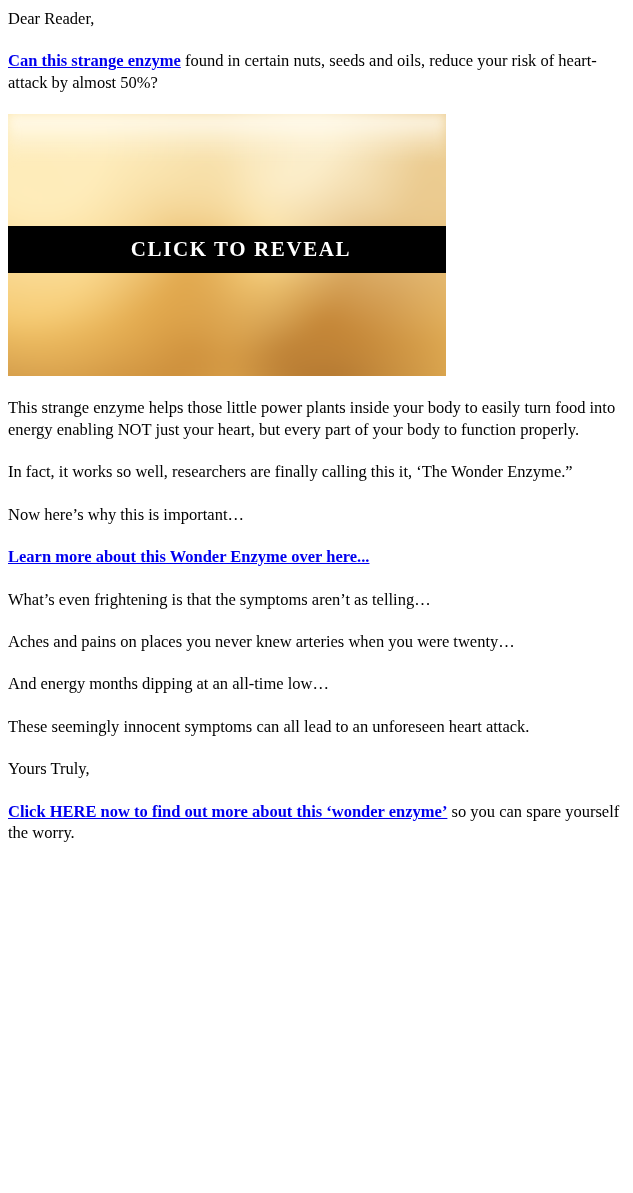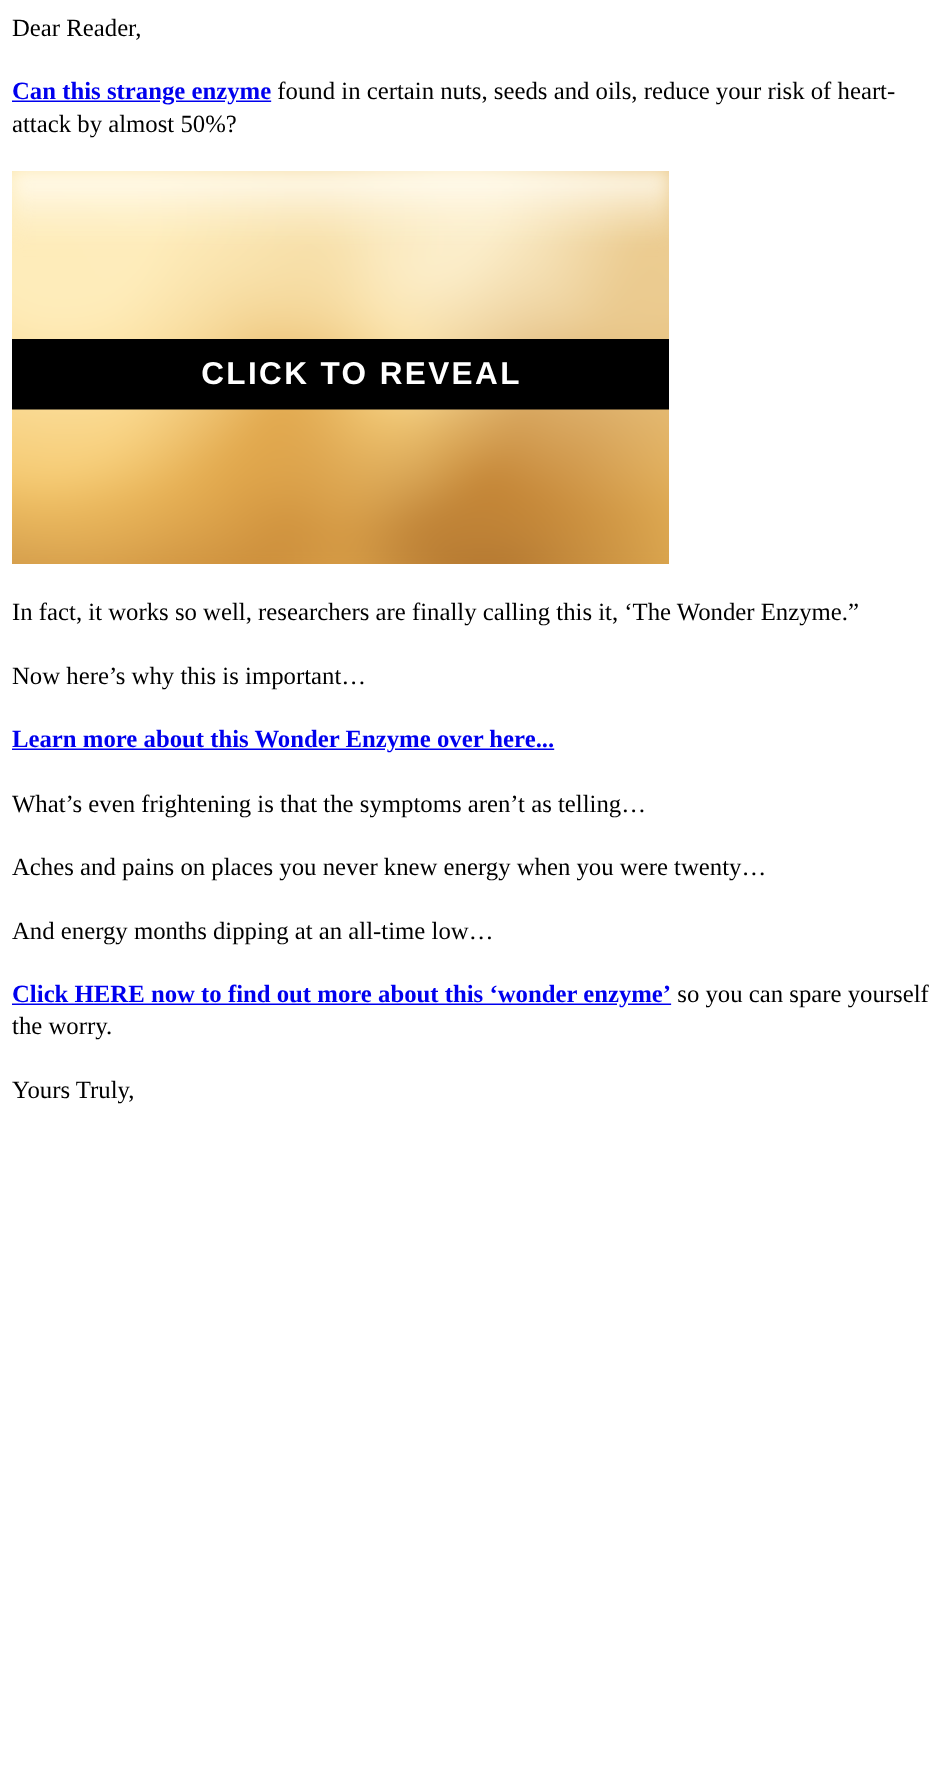--- a/index.html
+++ b/index.html
@@ -77,21 +77,21 @@
     right: 0;
     top: 112px;
     height: 47px;
     background: #000000;
     display: flex;
     align-items: center;
     justify-content: center;
   }
   .reveal-text {
     color: #ffffff;
-    font-family: Liberation Sans, sans-serif;
+    font-family: Liberation Serif, serif;
     font-size: 21px;
     font-weight: bold;
     letter-spacing: 1.6px;
     margin-left: 28px;
   }
   .bottom-fill {
     height: 40px;
   }
 </style>
 </head>
@@ -105,34 +105,36 @@
 
 
   <div class="image-block">
     <div class="img-bg"></div>
     <div class="img-top-haze"></div>
     <div class="reveal-bar">
       <span class="reveal-text">CLICK TO REVEAL</span>
     </div>
   </div>
 
+  <p class="para">This strange enzyme helps those little power plants inside your body to easily turn food into energy enabling NOT just your heart, but every part of your body to function properly.</p>
 
   <p class="para">In fact, it works so well, researchers are finally calling this it, ‘The Wonder Enzyme.”</p>
 
   <p class="para">Now here’s why this is important…</p>
 
   <p class="para"><a class="link" href="#">Learn more about this Wonder Enzyme over here...</a></p>
 
 
   <p class="para">What’s even frightening is that the symptoms aren’t as telling…</p>
 
 
-  <p class="para">Aches and pains on places you never knew energy when you were twenty…</p>
+  <p class="para">Aches and pains on places you never knew arteries when you were twenty…</p>
 
   <p class="para">And energy months dipping at an all-time low…</p>
 
+  <p class="para">These seemingly innocent symptoms can all lead to an unforeseen heart attack.</p>
+
+  <p class="para">Yours Truly,</p>
 
   <p class="para"><a class="link" href="#">Click HERE now to find out more about this ‘wonder enzyme’</a><span> so you can spare yourself the worry.</span></p>
-
-  <p class="para">Yours Truly,</p>
 
   <div class="bottom-fill"></div>
 </div>
 
 </body></html>

